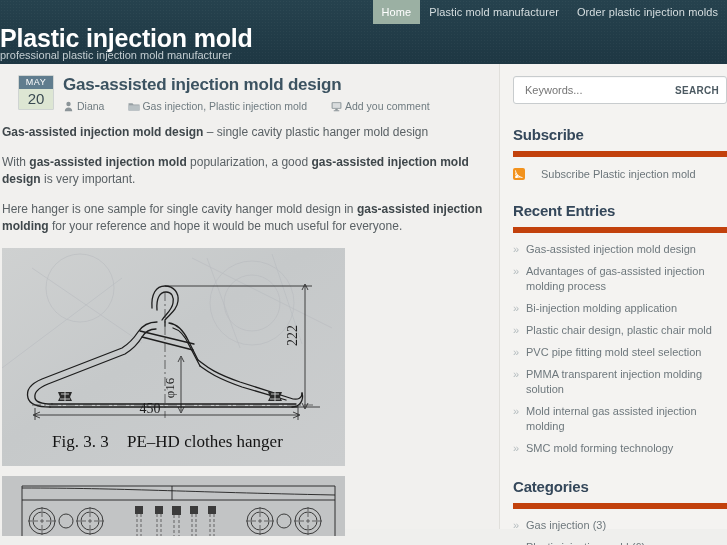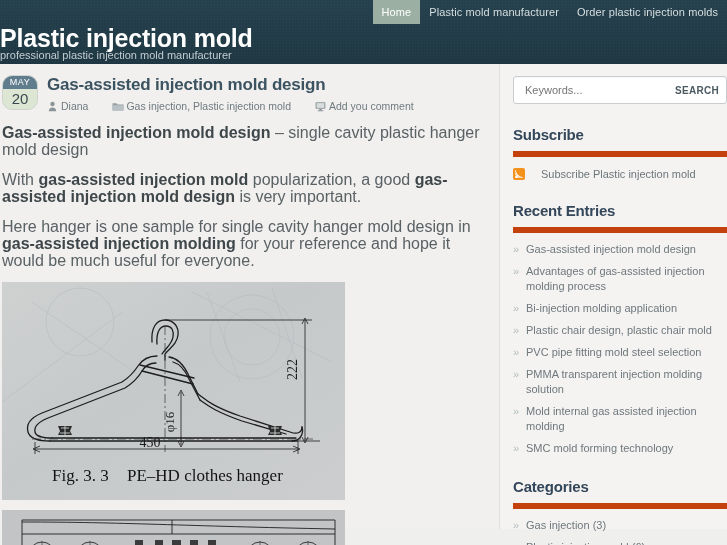--- a/index.html
+++ b/index.html
@@ -85,26 +85,26 @@
 
   
   .post-head {
     display: flex;
     align-items: flex-start;
     padding: 11px 0 0 0;
   }
   .datebox {
     width: 36px;
     flex: 0 0 36px;
-    margin-left: 2px;
+    margin-left: 18px;
     border: 1px solid #cfd4d2;
     background: #dde6d3;
     text-align: center;
     overflow: hidden;
-    border-radius: 10px;
+    border-radius: 1px;
   }
   .datebox .mon {
     background: #607d8e;
     color: #ffffff;
     font-size: 9px;
     letter-spacing: 0.5px;
     line-height: 13px;
     height: 13px;
   }
   .datebox .day {
@@ -134,21 +134,21 @@
   }
   .meta-group { display: flex; align-items: center; gap: 3px; margin-right: 5px; }
   .meta-group .mtext { cursor: pointer; }
   .mi { display: inline-block; width: 11px; height: 11px; position: relative; flex: 0 0 11px; }
   .mi svg { display: block; }
 
   
   .post-body { padding: 12px 8px 0 2px; }
   .post-body p {
     margin: 0 0 13px 0;
-    font-size: 16px;
+    font-size: 12px;
     line-height: 17px;
     color: #5a6165;
   }
   .post-body p b { color: #3f474b; }
   .figure-wrap { margin-top: 4px; }
   .figure {
     width: 343px;
     height: 218px;
     background: #c9cbcb;
     position: relative;

